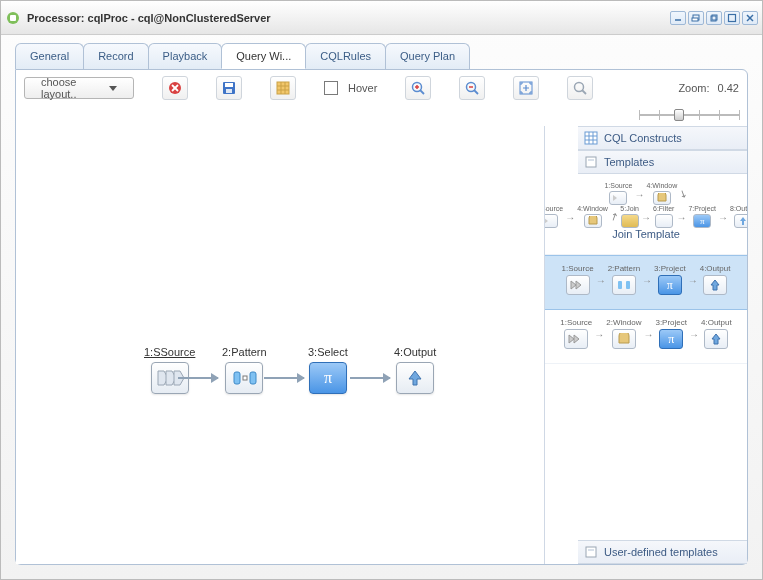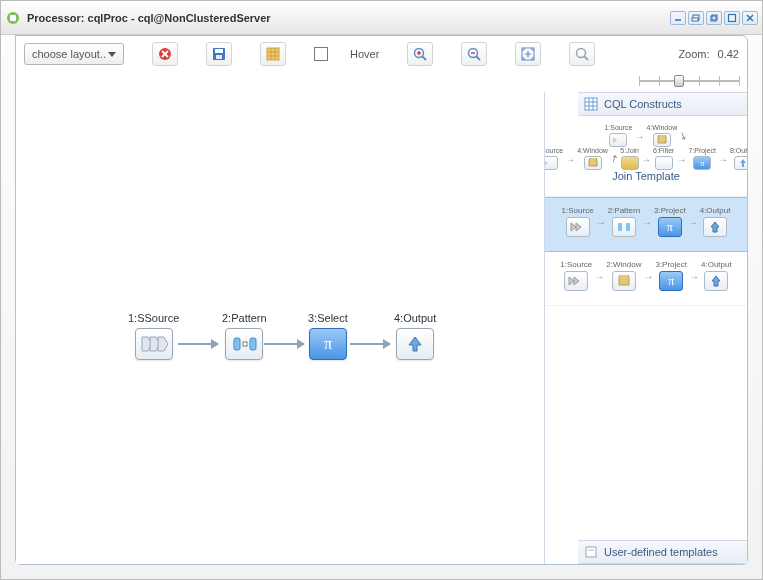--- a/index.html
+++ b/index.html
@@ -9,26 +9,26 @@
 .titlebar .appicon { width: 16px; height: 16px; margin-right: 6px; }
 .titlebar .title { font-weight: bold; font-size: 11px; flex: 1; }
 .winbtns { display: flex; gap: 2px; }
 .winbtn { width: 16px; height: 14px; border: 1px solid #9eb8d6; background: linear-gradient(#f0f6fd,#dfeaf7); border-radius: 2px; display: flex; align-items: center; justify-content: center; }
 .winbtn svg { width: 10px; height: 10px; }
 .tabbar { display: flex; padding: 8px 14px 0 14px; gap: 0; }
 .tab { border: 1px solid #b0c1d6; border-bottom: none; border-radius: 6px 6px 0 0; padding: 6px 14px; background: linear-gradient(#f6f9fd,#e3ecf6); color: #3b5d86; font-size: 11px; margin-right: -1px; cursor: pointer; }
 .tab.active { background: #fff; color: #333; position: relative; z-index: 2; border-bottom: 1px solid #fff; }
 .tabcontent { flex: 1; border: 1px solid #b0c1d6; margin: 0 14px 14px 14px; background: #fff; border-radius: 0 6px 6px 6px; display: flex; flex-direction: column; position: relative; }
 .toolbar { height: 36px; padding: 6px 8px; display: flex; align-items: center; gap: 6px; font-size: 11px; color: #555; }
-.dropdown { width: 100px; height: 22px; border: 1px solid #b5b5b5; border-radius: 3px; background: linear-gradient(#fff,#eee); display: flex; align-items: center; padding: 0 7px; justify-content: space-between; }
+.dropdown { width: 110px; height: 22px; border: 1px solid #b5b5b5; border-radius: 3px; background: linear-gradient(#fff,#eee); display: flex; align-items: center; padding: 0 16px; justify-content: space-between; }
 .dropdown .dd-arrow { width: 0; height: 0; border-left: 4px solid transparent; border-right: 4px solid transparent; border-top: 5px solid #555; }
 .tbtn { width: 26px; height: 24px; border: 1px solid #cfd5dc; border-radius: 3px; background: linear-gradient(#fff,#f0f0f0); display: flex; align-items: center; justify-content: center; }
 .tbtn svg { width: 16px; height: 16px; }
 .spacer { width: 16px; }
-.hover-label { margin-left: 16px; }
+.hover-label { margin-left: 4px; }
 .checkbox { width: 14px; height: 14px; border: 1px solid #7a7a7a; background: #fff; display: inline-block; vertical-align: middle; }
 .zoom-area { display: flex; align-items: center; gap: 8px; margin-left: auto; }
 .slider { width: 100px; height: 18px; position: relative; }
 .slider .track { position: absolute; top: 8px; left: 0; right: 0; height: 2px; background: #bbb; }
 .slider .tick { position: absolute; top: 4px; width: 1px; height: 10px; background: #bbb; }
 .slider .thumb { position: absolute; top: 3px; width: 10px; height: 12px; background: linear-gradient(#fff,#ccc); border: 1px solid #888; border-radius: 2px; }
 .workspace { flex: 1; display: flex; position: relative; }
 .canvas { flex: 1; position: relative; background: #fff; overflow: hidden; }
 .sidepanel { width: 203px; border-left: 1px solid #cfd8e5; display: flex; flex-direction: column; background: #fff; }
 .panelhdr { background: linear-gradient(#f5f7fb,#e9eef6); border-top: 1px solid #d0d9e5; border-bottom: 1px solid #d0d9e5; padding: 4px 6px; display: flex; align-items: center; gap: 6px; font-size: 11px; color: #3c5a84; margin-left: 33px; }
@@ -84,20 +84,28 @@
         </div>
       <div class="winbtn">
           <svg viewBox="0 0 10 10">
             <line x1="2" y1="2" x2="8" y2="8" stroke="#3b6fa6" stroke-width="1.5"></line>
             <line x1="8" y1="2" x2="2" y2="8" stroke="#3b6fa6" stroke-width="1.5"></line>
           </svg>
         </div>
     </div>
   </div>
 
+  <div class="tabbar">
+    <div class="tab">General</div>
+    <div class="tab">Record</div>
+    <div class="tab">Playback</div>
+    <div class="tab active">Query Wi...</div>
+    <div class="tab">CQLRules</div>
+    <div class="tab">Query Plan</div>
+  </div>
 
   <div class="tabcontent">
     <div class="toolbar">
       <div class="dropdown">
         <span>choose layout..</span>
         <span class="dd-arrow"></span>
       </div>
       <div class="spacer"></div>
       <div class="tbtn">
           <svg viewBox="0 0 16 16">
@@ -174,21 +182,21 @@
           <div class="tick" style="left:60%"></div>
           <div class="tick" style="left:80%"></div>
           <div class="tick" style="left:100%"></div>
           <div class="thumb" style="left:35%"></div>
         </div>
     </div>
 
     <div class="workspace">
       <div class="canvas">
 
-        <div class="node" style="top:220px; left:112px;">
+        <div class="node" style="top:220px; left:128px;text-decoration:underline;">
           <div class="nodelabel">1:SSource</div>
           <div class="nodebox">
               <svg width="28" height="18" viewBox="0 0 28 18">
                 <path d="M2 2 L8 2 L12 9 L8 16 L2 16 Z" fill="#dfe6ef" stroke="#9aa6b4"></path>
                 <path d="M10 2 L16 2 L20 9 L16 16 L10 16 Z" fill="#dfe6ef" stroke="#9aa6b4"></path>
                 <path d="M18 2 L24 2 L28 9 L24 16 L18 16 Z" fill="#dfe6ef" stroke="#9aa6b4"></path>
               </svg>
             </div>
         </div>
         <div class="flowarrow" style="top:251px; left:162px; width:40px;"></div>
@@ -226,20 +234,27 @@
         <div class="panelhdr">
           <svg class="hicon" viewBox="0 0 14 14">
               <rect x="1" y="1" width="12" height="12" fill="#fff" stroke="#6a9bd4"></rect>
               <line x1="1" y1="5" x2="13" y2="5" stroke="#6a9bd4"></line>
               <line x1="1" y1="9" x2="13" y2="9" stroke="#6a9bd4"></line>
               <line x1="5" y1="1" x2="5" y2="13" stroke="#6a9bd4"></line>
               <line x1="9" y1="1" x2="9" y2="13" stroke="#6a9bd4"></line>
             </svg>
           <span>CQL Constructs</span>
         </div>
+        <div class="panelhdr">
+          <svg class="hicon" viewBox="0 0 14 14">
+              <rect x="2" y="2" width="10" height="10" fill="#fff" stroke="#9aa6b4"></rect>
+              <rect x="4" y="4" width="6" height="2" fill="#d8e0ea"></rect>
+            </svg>
+          <span>Templates</span>
+        </div>
 
         <div class="templates">
 
           <div class="tmpl">
             <div style="display:flex; flex-direction:column; align-items:center; gap:2px;">
               <div class="thumbchain">
                 <div class="tnode">
                     <div class="tlbl" style="font-size:7px">1:Source</div>
                     <div class="tbox" style="width:18px;height:14px">
                       <svg width="12" height="8">

